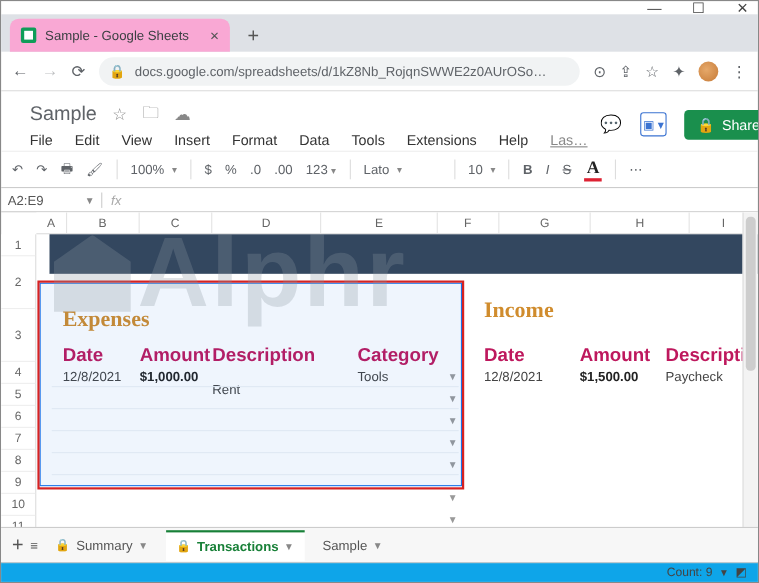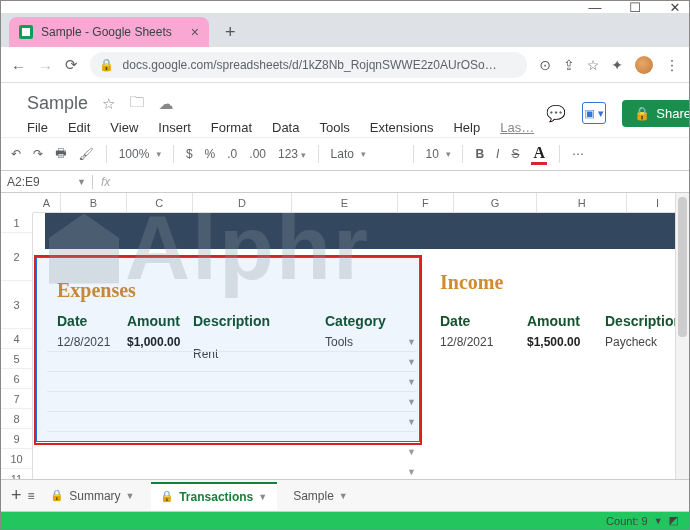--- a/index.html
+++ b/index.html
@@ -52,36 +52,36 @@
   .colheads div{border-right:1px solid #e3e3e3;text-align:center;font-size:11px;color:#666;line-height:20px}
   .rows{position:absolute;left:0;top:20px;bottom:0;width:32px;background:#fff;border-right:1px solid #ddd}
   .rows div{height:20px;border-bottom:1px solid #eee;text-align:center;font-size:11px;color:#666;line-height:20px}
   .rows .tall{height:48px;line-height:48px}
   .sheet{position:absolute;left:32px;top:20px;right:0;bottom:0}
   .banner{position:absolute;left:12px;top:0;right:0;height:36px;background:#33475f}
   .frame{position:absolute;left:12px;top:36px;right:0;height:270px;background:#fff}
   .redbox{position:absolute;border:2px solid #d62222;left:1px;top:42px;width:388px;height:190px;pointer-events:none}
   .selbox{position:absolute;border:1px solid #1a73e8;background:rgba(26,115,232,0.07);left:3px;top:44px;width:384px;height:185px;pointer-events:none}
   .sect-title{position:absolute;font-family:Georgia,serif;font-size:20px;color:#d08c2d;font-weight:bold}
-  .tblhead{position:absolute;font-size:14px;color:#14532d;font-weight:bold}
+  .tblhead{position:absolute;font-size:17px;color:#be185d;font-weight:bold}
   .cell{position:absolute;font-size:12px;color:#444}
   .strong{font-weight:bold;color:#222}
   .dd{position:absolute;font-size:9px;color:#999}
   .rowline{position:absolute;left:14px;width:370px;height:1px;background:#eef2f6}
   
   .watermark{position:absolute;left:48px;top:196px;font-size:90px;font-weight:700;color:rgba(140,150,160,0.28);letter-spacing:2px;pointer-events:none;display:flex;align-items:center;gap:6px;font-family:Arial}
   .wm-icon{width:70px;height:70px;background:rgba(140,150,160,0.28);clip-path:polygon(50% 0,100% 35%,100% 100%,0 100%,0 35%)}
   
   .sheettabs{position:absolute;left:0;right:0;bottom:18px;height:32px;border-top:1px solid #ccc;background:#f7f7f7;display:flex;align-items:center;padding:0 10px;gap:6px;font-size:12px;color:#555}
   .stab{padding:6px 10px;display:flex;align-items:center;gap:5px;border-radius:0}
   .stab.active{background:#fff;color:#188038;border-top:2px solid #188038;font-weight:600}
   .stab .lck{font-size:11px;color:#888}
   .stab .ar{font-size:9px;color:#888}
   
-  .status{position:absolute;left:0;right:0;bottom:0;height:18px;background:#22c55e;border-top:1px solid #ccc;display:flex;justify-content:flex-end;align-items:center;padding:0 10px;font-size:11px;color:#444;gap:6px}
+  .status{position:absolute;left:0;right:0;bottom:0;height:18px;background:#0ea5e9;border-top:1px solid #ccc;display:flex;justify-content:flex-end;align-items:center;padding:0 10px;font-size:11px;color:#444;gap:6px}
   
   .vscroll{position:absolute;right:0;top:0;bottom:0;width:14px;background:#f3f3f3;border-left:1px solid #ddd}
   .vthumb{position:absolute;left:2px;right:2px;top:4px;height:140px;background:#cdcdcd;border-radius:4px}
 </style>
 </head>
 <body>
 
 <div class="titlebar">
   <span>—</span>
   <span>☐</span>

